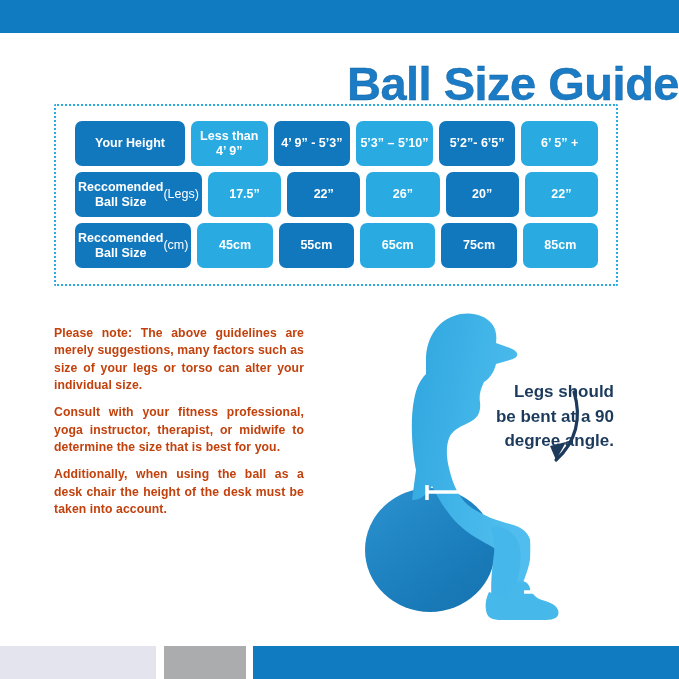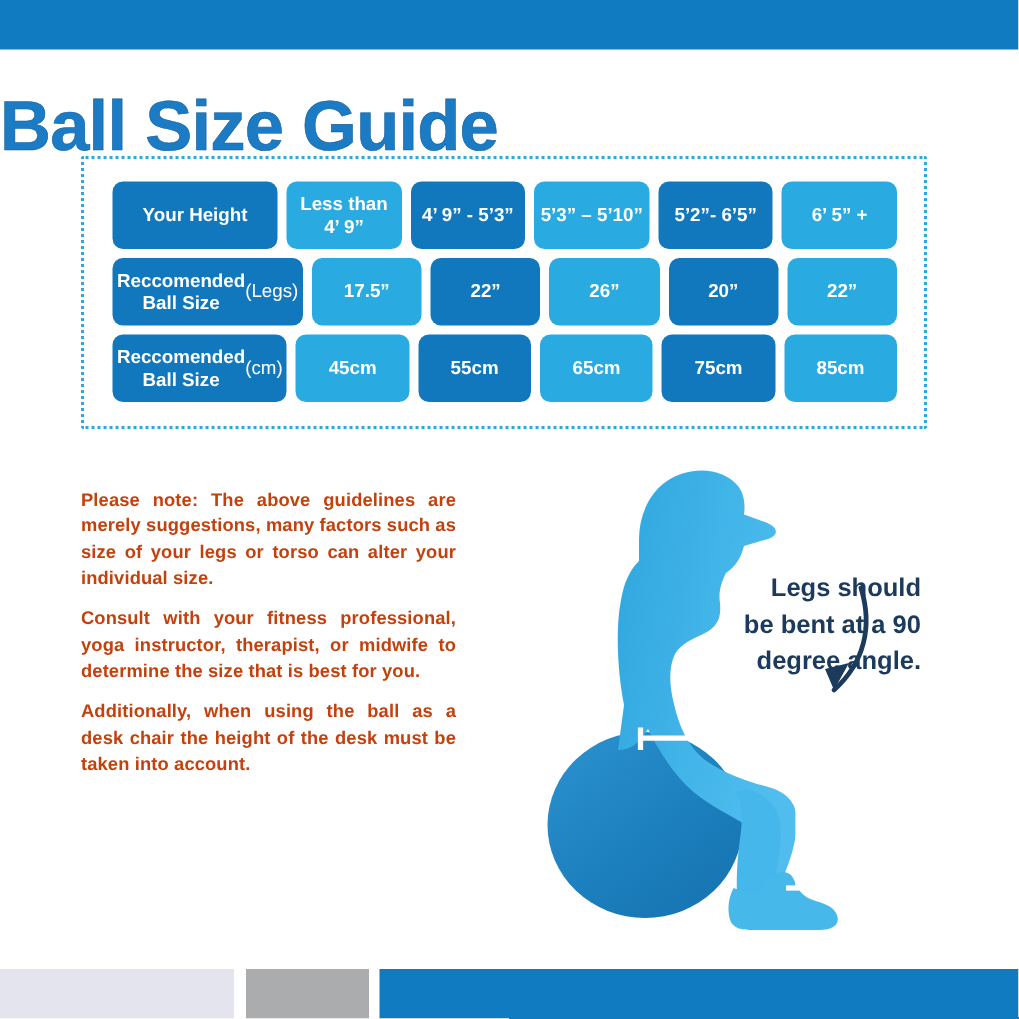--- a/index.html
+++ b/index.html
@@ -35,21 +35,21 @@
     position: absolute; left: 253px; top: 646px;
     width: 426px; height: 33px;
     background: #117BC1;
   }
 
   
   .title {
     position: absolute;
     left: 0; top: 60px;
     width: 679px;
-    text-align: left;
+    text-align: right;
     font-size: 47px;
     font-weight: bold;
     letter-spacing: -0.5px;
     color: #1B7BC4;
     -webkit-text-stroke: 0.4px #0F5E9C;
     line-height: 1;
   }
 
   
   .dotted-frame {
@@ -63,21 +63,20 @@
   
   .table {
     position: absolute;
     left: 75px; top: 121px;
     width: 523px;
   }
   .trow {
     display: flex;
     gap: 6px;
     margin-bottom: 6px;
-    justify-content: flex-end;
   }
   .cell {
     height: 45px;
     border-radius: 7px;
     display: flex;
     align-items: center;
     justify-content: center;
     text-align: center;
     color: #ffffff;
     font-weight: bold;

